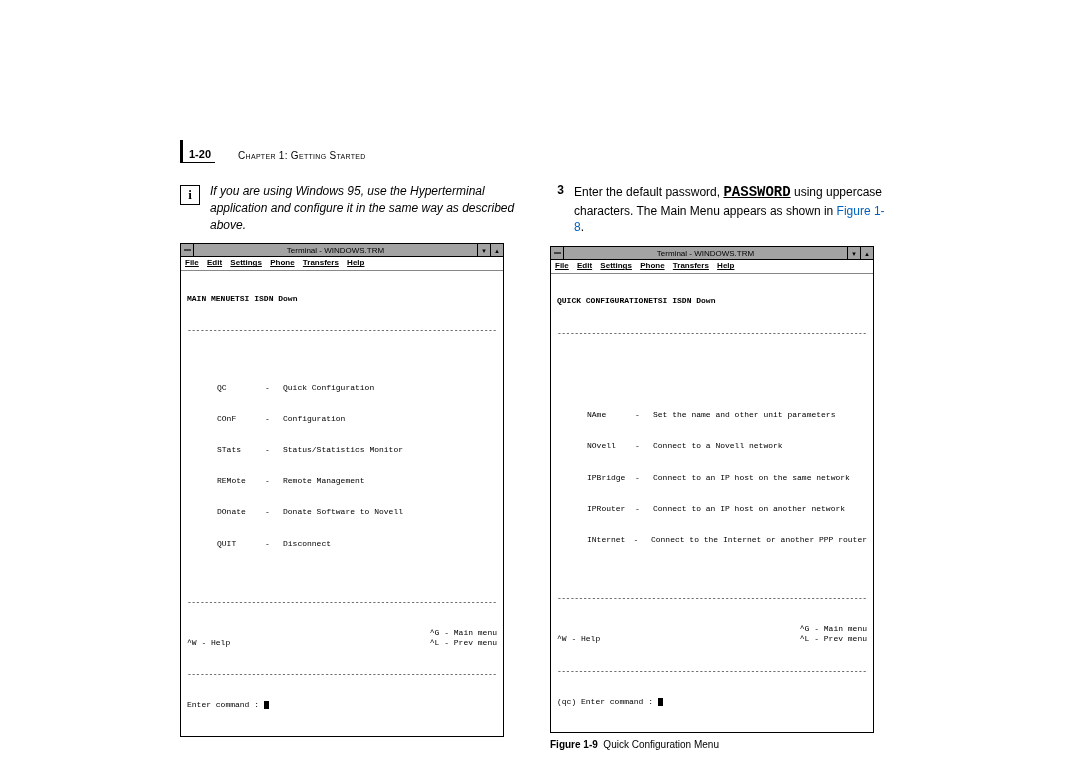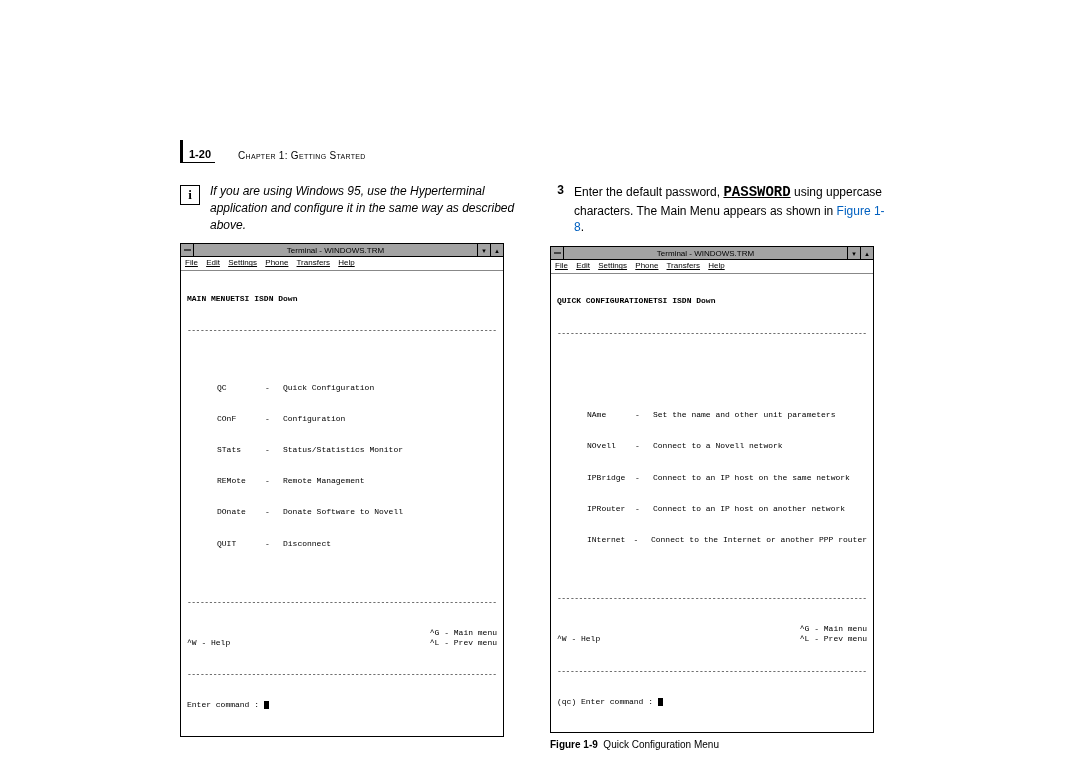--- a/index.html
+++ b/index.html
@@ -148,20 +148,21 @@
     font-size: 8px;
     padding: 1px 4px;
     border-bottom: 1px solid #888;
     background: #fff;
   }
   .menubar span {
     margin-right: 6px;
     text-decoration: underline;
     text-decoration-thickness: 1px;
     text-underline-offset: 1px;
+    font-weight: bold;
   }
   .term-content {
     padding: 2px 6px 4px 6px;
     white-space: pre;
   }
   .term-head {
     display: flex;
     justify-content: flex-start;
     font-weight: bold;
   }

